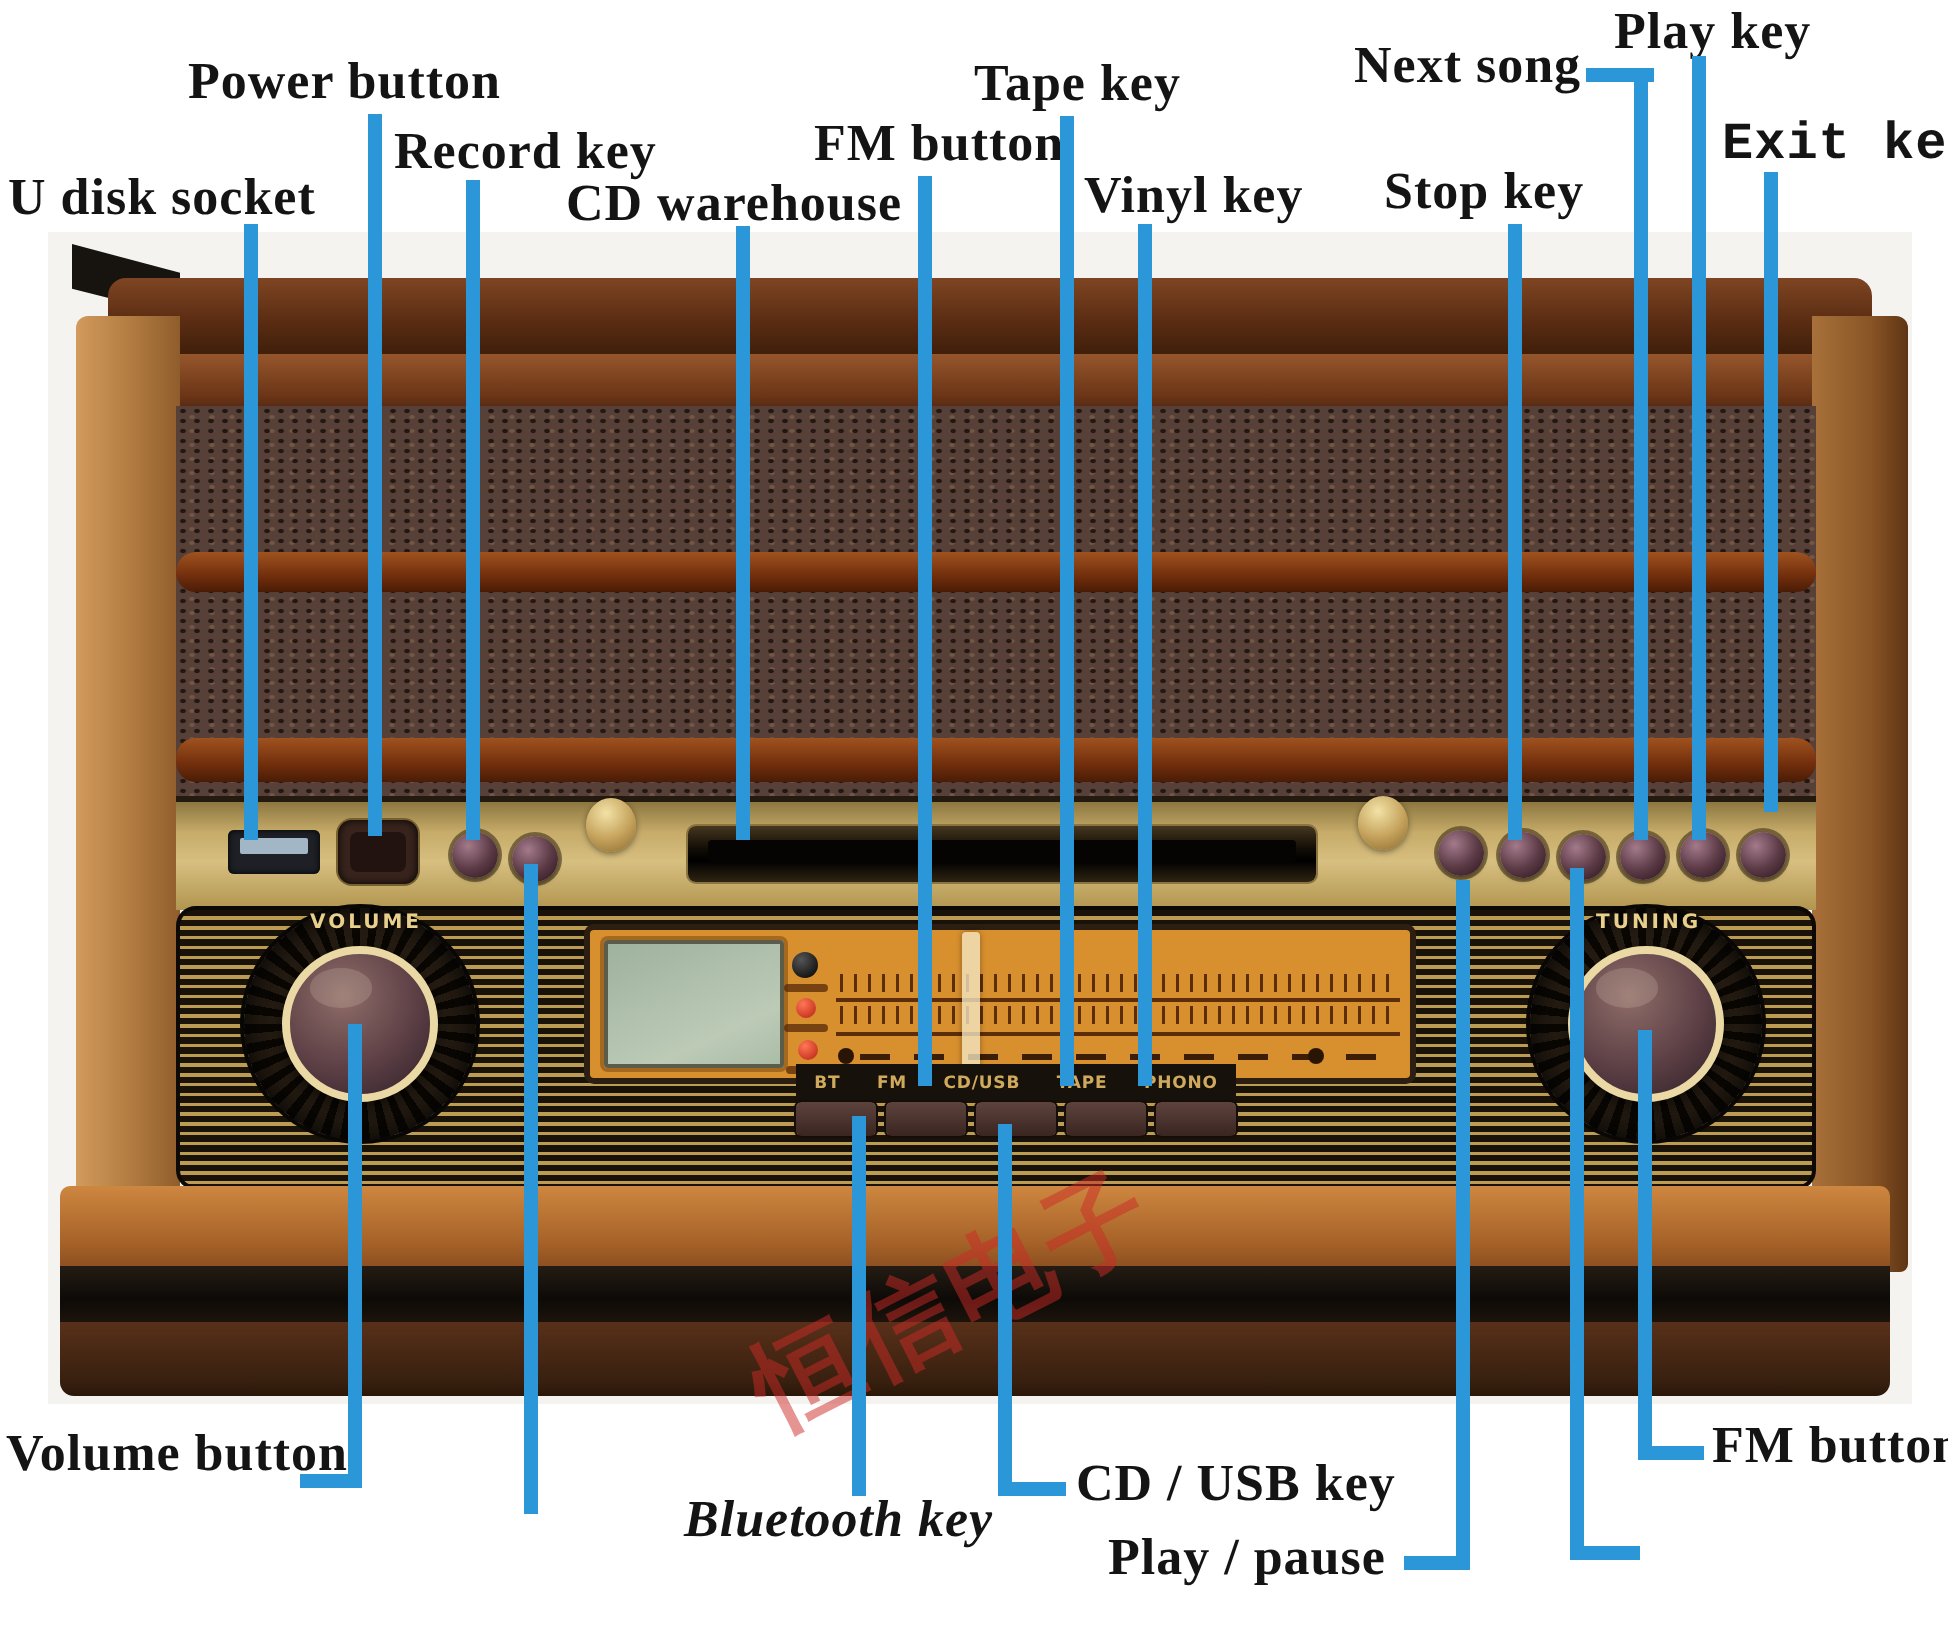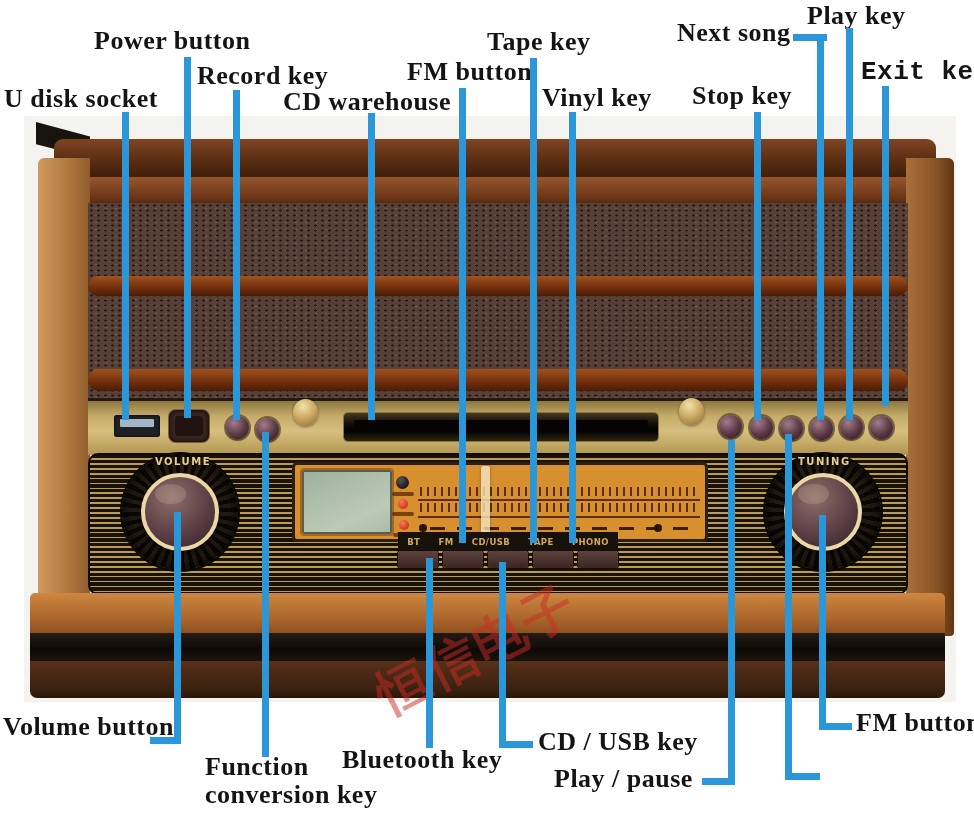--- a/index.html
+++ b/index.html
@@ -215,19 +215,18 @@
   <div class="callout" style="left:197px;top:61px;">Record key</div>
   <div class="callout" style="left:283px;top:87px;">CD warehouse</div>
   <div class="callout" style="left:407px;top:57px;">FM button</div>
   <div class="callout" style="left:487px;top:27px;font-family:Liberation Serif, serif;">Tape key</div>
   <div class="callout" style="left:542px;top:83px;">Vinyl key</div>
   <div class="callout" style="left:677px;top:18px;">Next song</div>
   <div class="callout" style="left:807px;top:1px;">Play key</div>
   <div class="callout" style="left:692px;top:81px;">Stop key</div>
   <div class="callout" style="left:861px;top:57px;font-family:Liberation Mono, monospace;">Exit key</div>
   <div class="callout" style="left:3px;top:712px;">Volume button</div>
-  <div class="callout wrap" style="left:205px;top:753px;width:200px;">Function conversion key</div>
-  <div class="callout" style="left:342px;top:745px;">Bluetooth key</div>
+  <div class="callout" style="left:342px;top:745px;font-style:italic;">Bluetooth key</div>
   <div class="callout" style="left:538px;top:727px;">CD / USB key</div>
   <div class="callout" style="left:554px;top:764px;">Play / pause</div>
   <div class="callout" style="left:856px;top:708px;">FM button</div>
 
 </div>
 
 </body></html>

